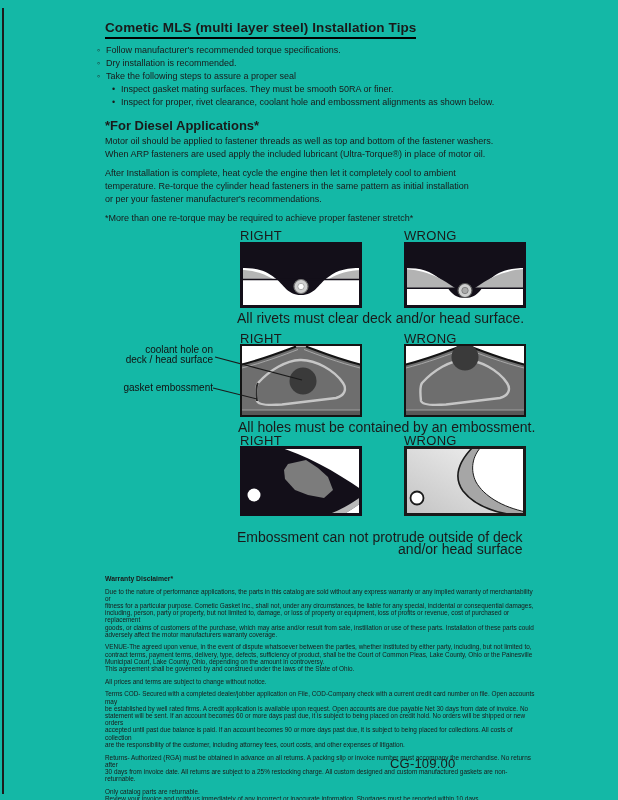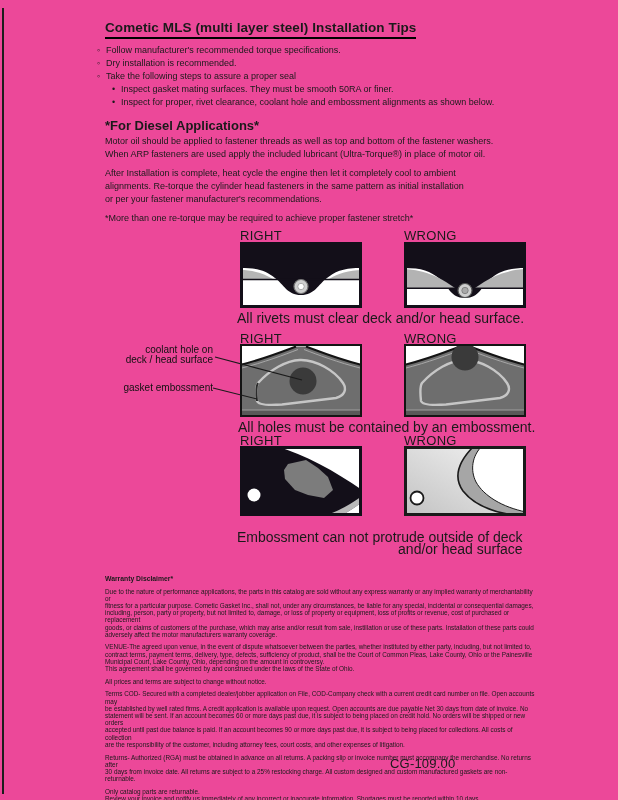--- a/index.html
+++ b/index.html
@@ -1,16 +1,16 @@
 <!DOCTYPE html>
 <html><head>
 <meta charset="utf-8">
 <style>
   html,body{margin:0;padding:0;background:#ffffff;}
-  .page{position:relative;width:618px;height:800px;background:#ec4899;overflow:hidden;
+  .page{position:relative;width:618px;height:800px;background:#14b8a6;overflow:hidden;
         font-family:"Liberation Sans",sans-serif;color:#1a1a1a;}
   .edge-line{position:absolute;left:2px;top:8px;width:2px;height:786px;background:#1c1c1c;}
   .title{position:absolute;left:105px;top:20px;font-size:13.5px;font-weight:bold;
          border-bottom:2px solid #000;padding-bottom:2px;letter-spacing:.1px;}
   .bullets{position:absolute;left:97px;top:44px;width:440px;font-size:9px;line-height:13px;}
   .bullet-row{display:flex;}
   .bullet-row .glyph{width:9px;flex:0 0 9px;text-align:left;}
   .sub{margin-left:15px;}
   .heading{position:absolute;left:105px;top:118px;font-size:13px;font-weight:bold;}
   .para{position:absolute;left:105px;width:436px;font-size:9px;line-height:13px;white-space:pre-line;}
@@ -57,21 +57,21 @@
     <div class="bullet-row sub">
       <span class="glyph">•</span>
       <span>Inspect for proper, rivet clearance, coolant hole and embossment alignments as shown below.</span>
     </div>
   </div>
 
   <div class="heading">*For Diesel Applications*</div>
   <div class="para p1">Motor oil should be applied to fastener threads as well as top and bottom of the fastener washers.
 When ARP fasteners are used apply the included lubricant (Ultra-Torque®) in place of motor oil.</div>
   <div class="para p2">After Installation is complete, heat cycle the engine then let it completely cool to ambient
-alignments. Re-torque the cylinder head fasteners in the same pattern as initial installation
+temperature. Re-torque the cylinder head fasteners in the same pattern as initial installation
 or per your fastener manufacturer's recommendations.</div>
   <div class="para note">*More than one re-torque may be required to achieve proper fastener stretch*</div>
 
   <div class="dlabel" style="left:240px;top:228px;">RIGHT</div>
   <div class="dlabel" style="left:404px;top:228px;">WRONG</div>
 
   <div class="panel" style="left:240px;top:242px;">
     <svg viewBox="0 0 122 66" width="122" height="66">
       <rect width="122" height="66" fill="#ffffff"></rect>
       <path d="M0,0 H122 V26 C104,26 97,28.5 87,36 C78,42.5 75,53 61,53 C47,53 44,42.5 35,36 C25,28.5 18,26 0,26 Z" fill="#130f19"></path>

